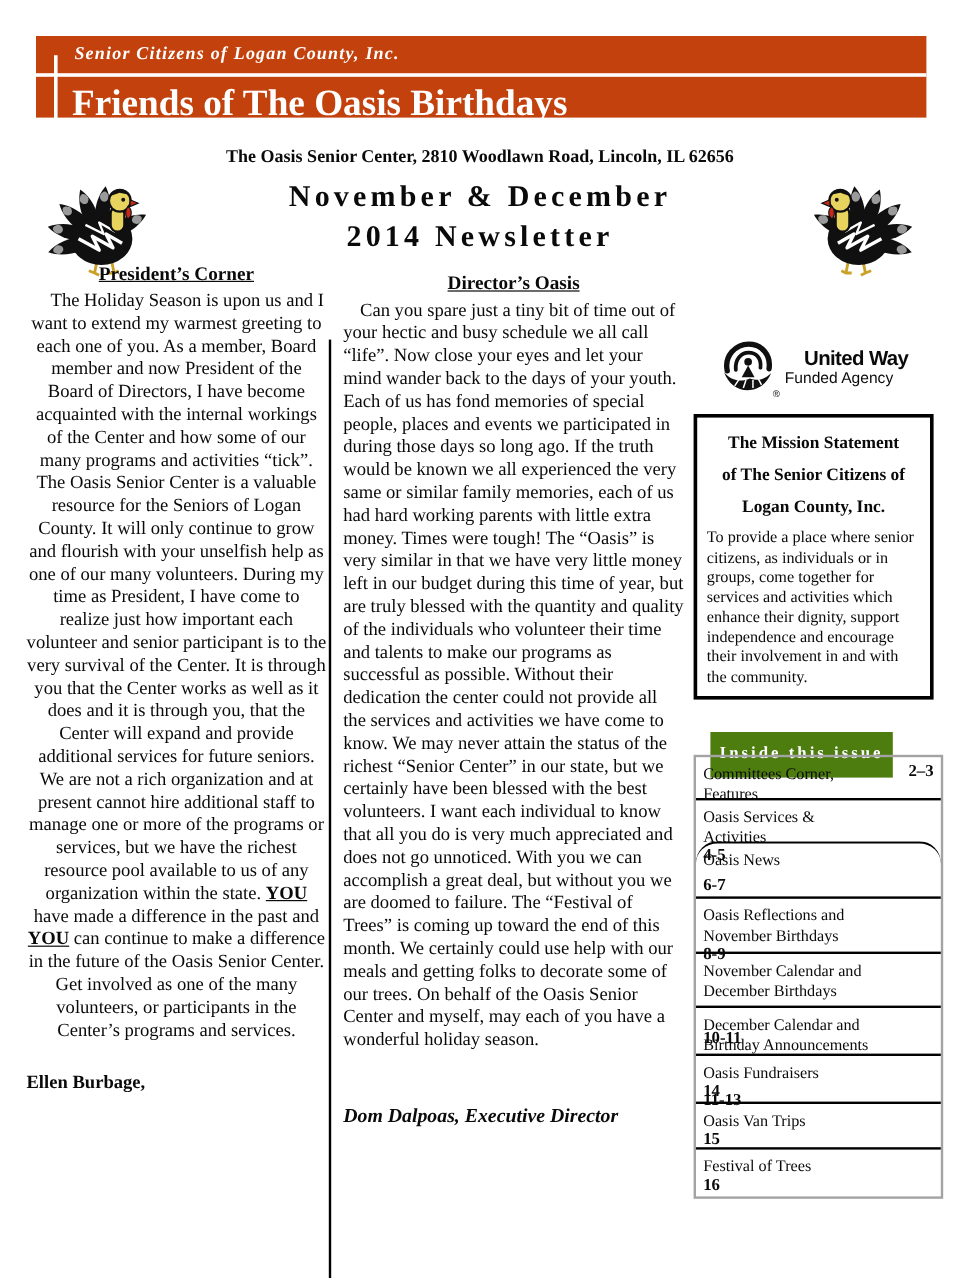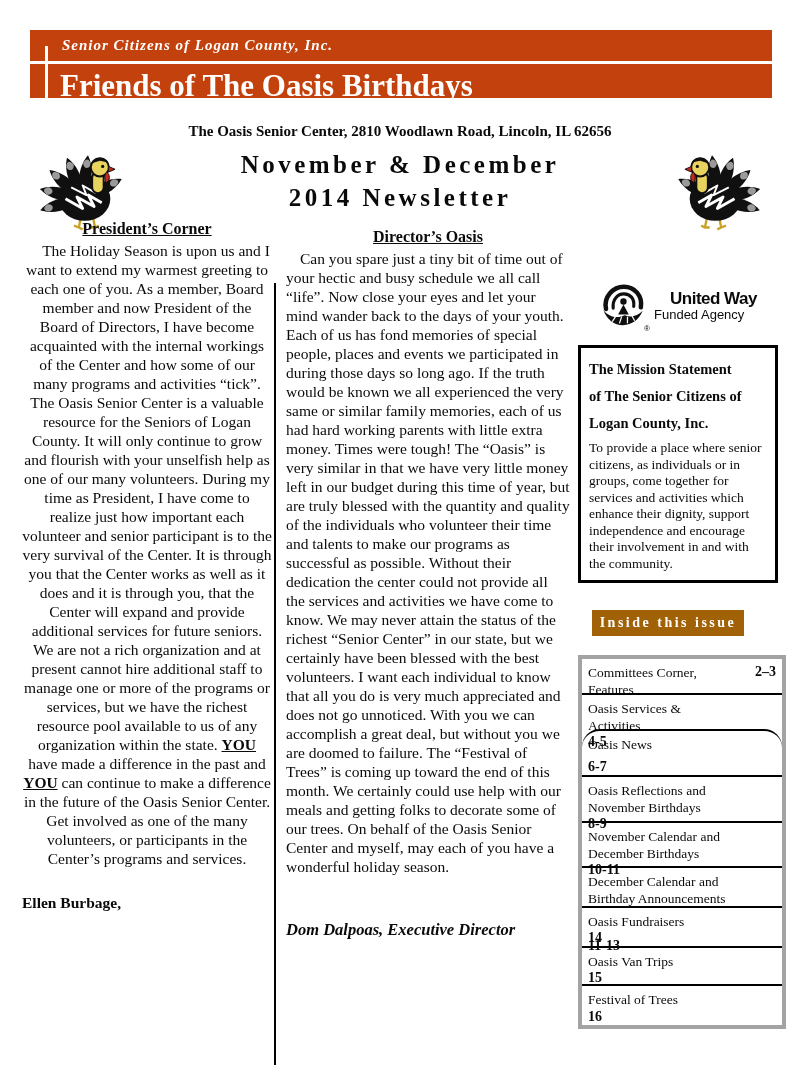--- a/index.html
+++ b/index.html
@@ -36,36 +36,36 @@
   .col2 .sig{margin-top:44px;font-weight:bold;font-style:italic;font-size:16.5px;}
   
   .uw{position:absolute;left:598px;top:282px;width:170px;height:54px;}
   .uw .logo{position:absolute;left:0;top:0;}
   .uw .reg{position:absolute;left:46px;top:42px;font-family:"Liberation Sans",sans-serif;font-size:8px;}
   .uw .words{position:absolute;left:56px;top:8px;font-family:"Liberation Sans",sans-serif;}
   .uw .words .nm{font-weight:bold;font-size:17px;letter-spacing:-0.5px;line-height:17px;margin-left:16px;}
   .uw .words .sub{font-size:13px;line-height:15px;}
   .mission{position:absolute;left:578px;top:345px;width:200px;height:238px;border:3px solid #000;
     box-sizing:border-box;padding:8px 8px 0 8px;}
-  .mission .h{font-weight:bold;font-size:14.5px;text-align:left;line-height:27px;}
+  .mission .h{font-weight:bold;font-size:14.5px;text-align:center;line-height:27px;}
   .mission .b{font-size:13.5px;line-height:16.5px;margin-top:3px;text-align:left;}
-  .toc-banner{position:absolute;left:592px;top:610px;width:152px;height:26px;background:#a16207;
+  .toc-banner{position:absolute;left:592px;top:610px;width:152px;height:38px;background:#4d7c0f;
     color:#fff;font-weight:bold;font-size:14px;letter-spacing:2.5px;
     display:flex;align-items:center;justify-content:center;}
-  .toc{position:absolute;left:578px;top:655px;width:208px;border:4px solid #a3a3a3;box-sizing:border-box;}
+  .toc{position:absolute;left:578px;top:629px;width:208px;border:2px solid #a3a3a3;box-sizing:border-box;}
   .toc-row{display:flex;justify-content:space-between;align-items:flex-start;
     padding:5px 6px 0 6px;box-sizing:border-box;}
   .toc-row + .toc-row{border-top:2px solid #000;flex-direction:column;}
   .toc-row .lbl{font-size:13.5px;line-height:17px;width:148px;}
   .toc-row .pg{font-size:14px;font-weight:bold;white-space:nowrap;}
   .toc-row:nth-child(1){height:34px;}
   .toc-row:nth-child(2){height:36px;}
   .toc-row:nth-child(3){height:46px;border-radius:18px;}
   .toc-row:nth-child(4){height:46px;}
-  .toc-row:nth-child(5){height:45px;}
+  .toc-row:nth-child(5){height:45px;gap:24px;}
   .toc-row:nth-child(6){height:40px;gap:31px;}
   .toc-row:nth-child(7){height:40px;}
   .toc-row:nth-child(8){height:38px;}
   .toc-row:nth-child(9){height:41px;}
 </style>
 </head>
 <body>
 
 <div class="banner">
   <div class="org">Senior Citizens of Logan County, Inc.</div>

